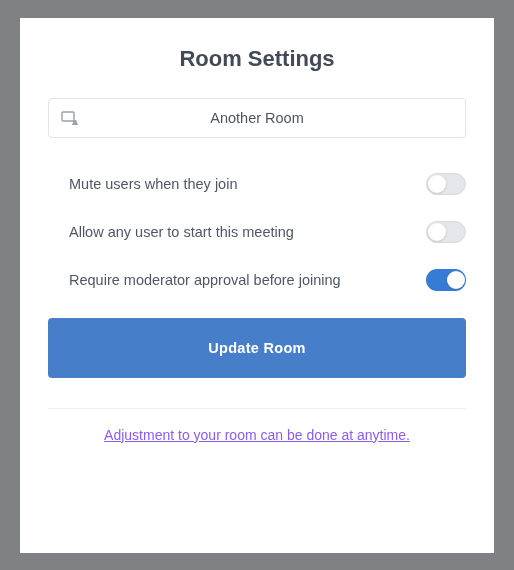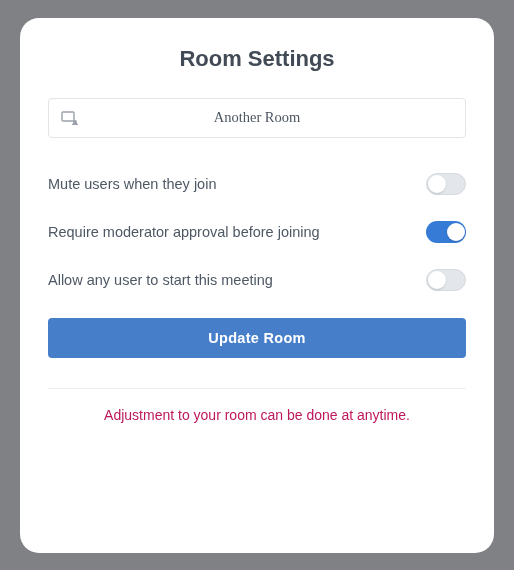--- a/index.html
+++ b/index.html
@@ -12,41 +12,39 @@
     align-items: center;
     justify-content: center;
     overflow: hidden;
   }
   .modal {
     background: #fff;
     width: 474px;
     height: 535px;
     padding: 28px 28px 20px 28px;
     position: relative;
-    border-radius: 19px;
   }
   .title {
     text-align: center;
     font-size: 22px;
     font-weight: 600;
     color: #414a55;
     margin-bottom: 26px;
   }
   .field {
     border: 1px solid #e1e4e8;
     border-radius: 4px;
     height: 40px;
     display: flex;
     align-items: center;
     padding: 0 12px;
     margin-bottom: 10px;
     color: #4a5361;
     font-size: 14px;
     position: relative;
-    font-family: Liberation Serif, serif;
   }
   .field .icon-left {
     width: 18px;
     height: 18px;
     flex-shrink: 0;
     display: flex;
     align-items: center;
     justify-content: center;
     color: #9aa1ab;
   }
@@ -61,20 +59,21 @@
     height: 18px;
     flex-shrink: 0;
     display: flex;
     align-items: center;
     justify-content: center;
     color: #8e949d;
     cursor: pointer;
   }
   .settings {
     margin-top: 22px;
+    margin-left: 21px;
   }
   .setting-row {
     display: flex;
     align-items: center;
     justify-content: space-between;
     padding: 13px 0;
     color: #4e5865;
     font-size: 14.5px;
   }
   .toggle {
@@ -99,41 +98,42 @@
     background: #fff;
     border-radius: 50%;
     top: 50%;
     transform: translateY(-50%);
     box-shadow: 0 1px 2px rgba(0,0,0,0.15);
   }
   .toggle.off .knob { left: 1px; }
   .toggle.on .knob { right: 1px; }
   .update-btn {
     width: 100%;
-    height: 40px;
+    height: 60px;
     background: #467ec9;
     color: #fff;
     border: none;
     border-radius: 4px;
     font-size: 14.5px;
     font-weight: 600;
     letter-spacing: 0.3px;
     cursor: pointer;
     margin-top: 14px;
   }
   .divider {
     border: none;
     border-top: 1px solid #eceef1;
     margin-top: 30px;
     margin-bottom: 18px;
   }
   .footer-text {
     text-align: center;
-    color: #be185d;
+    color: #8b5cf6;
     font-size: 14px;
+    text-decoration: underline;
   }
   svg { display: block; }
 </style>
 </head>
 <body>
 
 <div class="modal">
   <h2 class="title">Room Settings</h2>
 
   <div class="field">
@@ -150,28 +150,28 @@
 
 
   <div class="settings">
     <div class="setting-row">
       <span>Mute users when they join</span>
       <div class="toggle off">
           <div class="knob"></div>
         </div>
     </div>
     <div class="setting-row">
-      <span>Require moderator approval before joining</span>
-      <div class="toggle on">
+      <span>Allow any user to start this meeting</span>
+      <div class="toggle off">
           <div class="knob"></div>
         </div>
     </div>
     <div class="setting-row">
-      <span>Allow any user to start this meeting</span>
-      <div class="toggle off">
+      <span>Require moderator approval before joining</span>
+      <div class="toggle on">
           <div class="knob"></div>
         </div>
     </div>
   </div>
 
   <button class="update-btn">Update Room</button>
 
   <hr class="divider">
 
   <div class="footer-text">Adjustment to your room can be done at anytime.</div>

